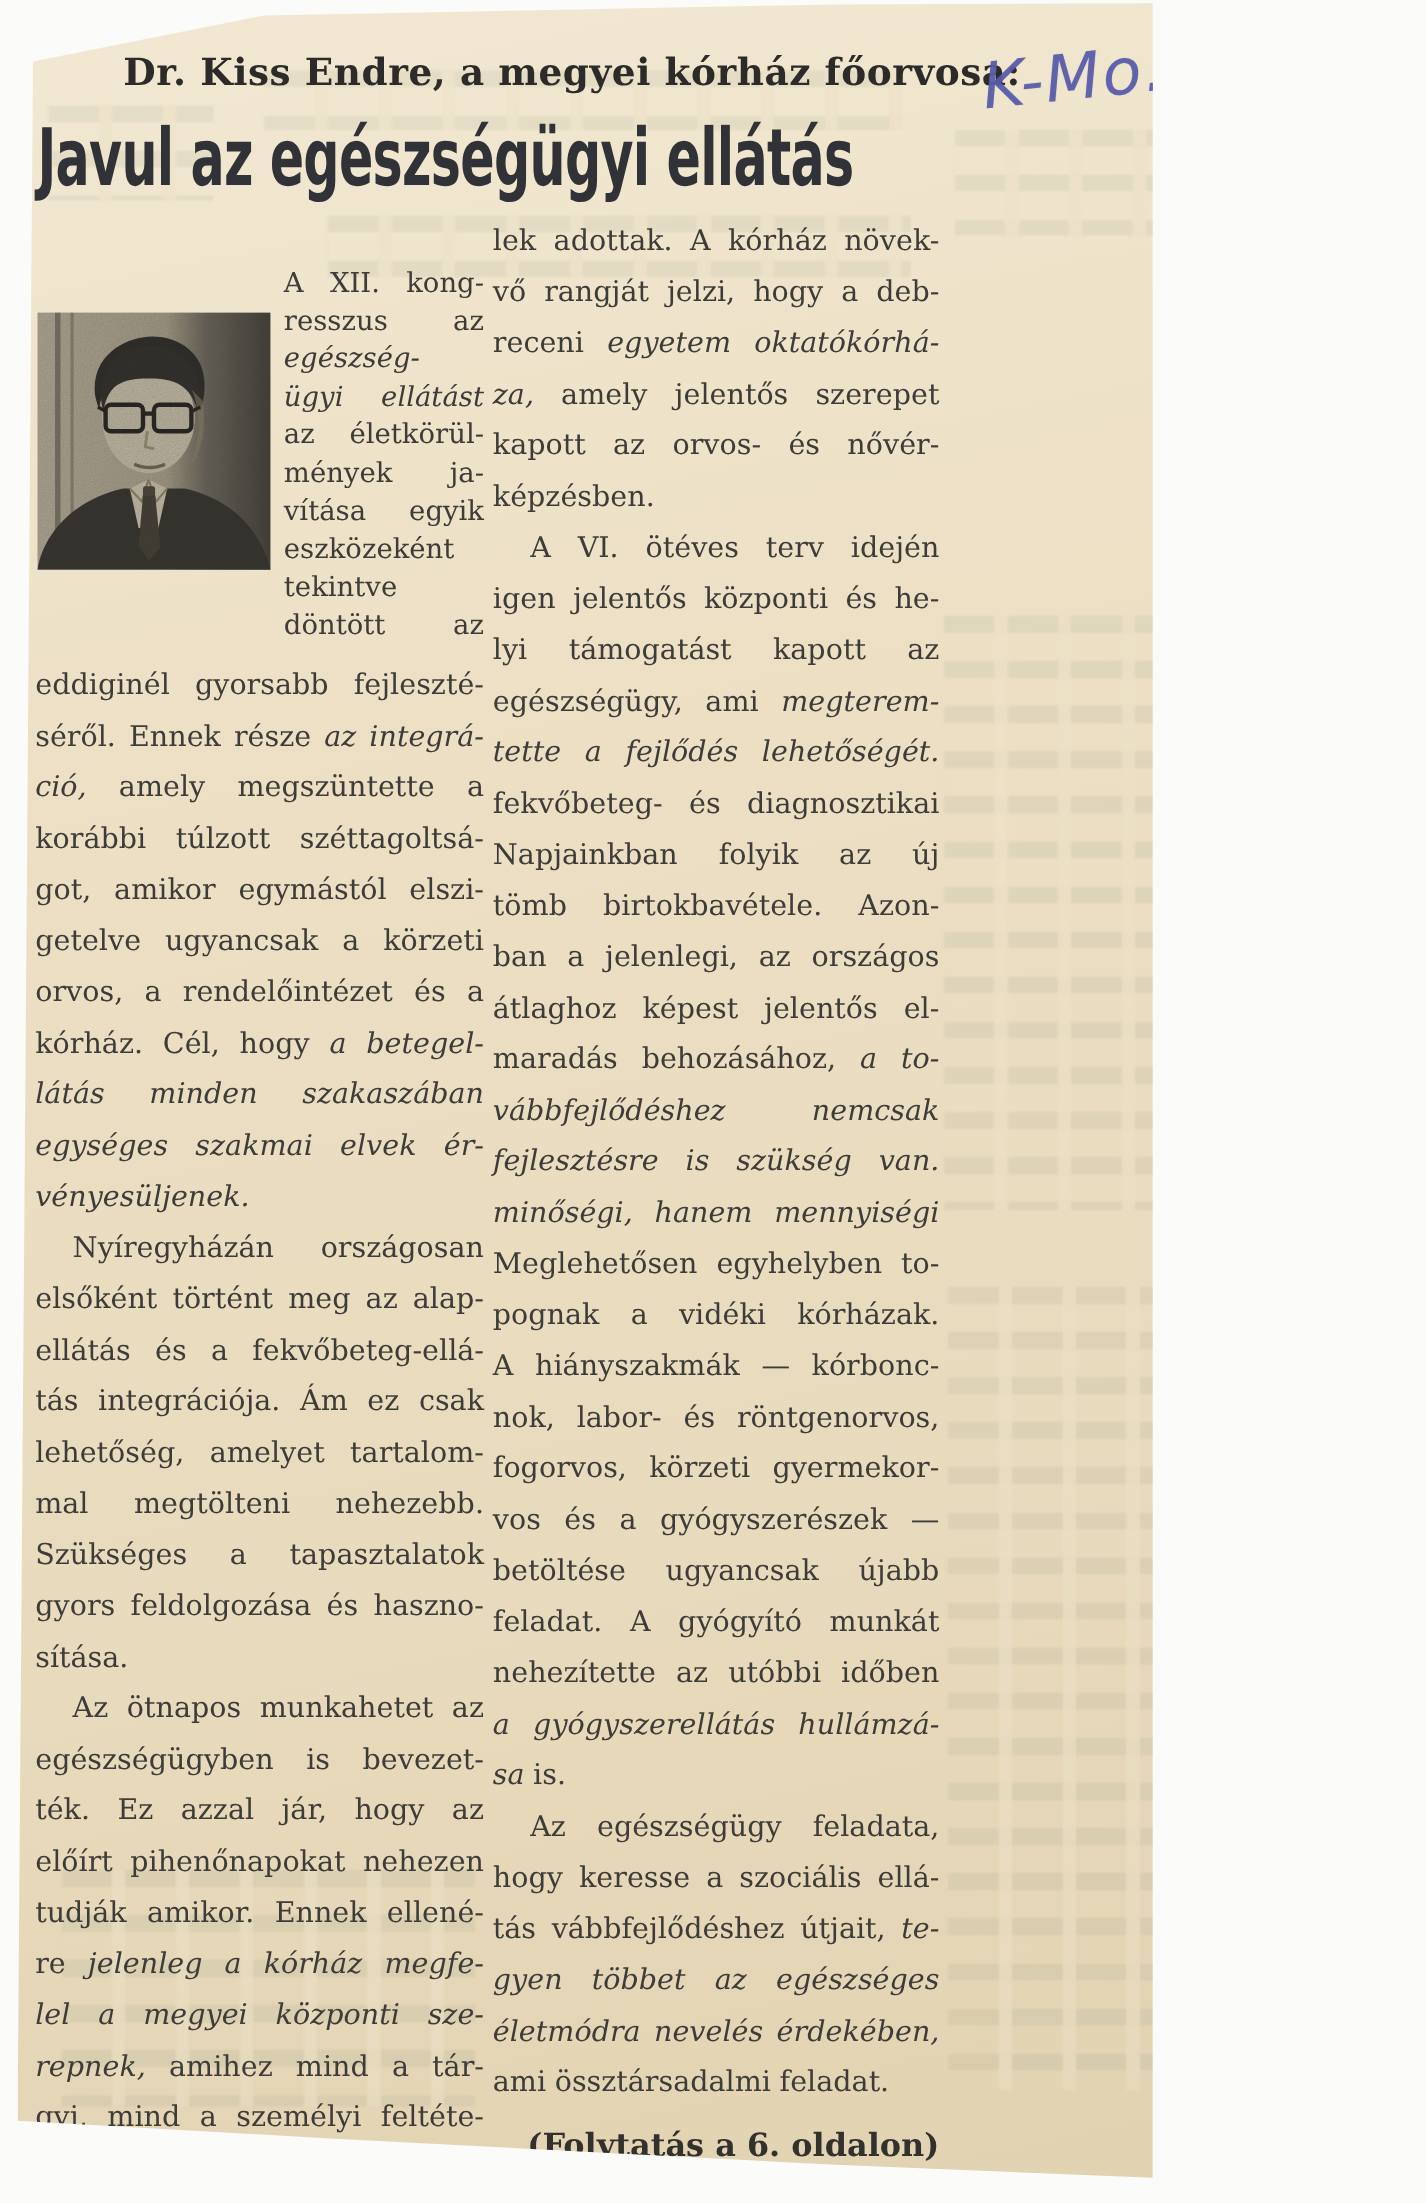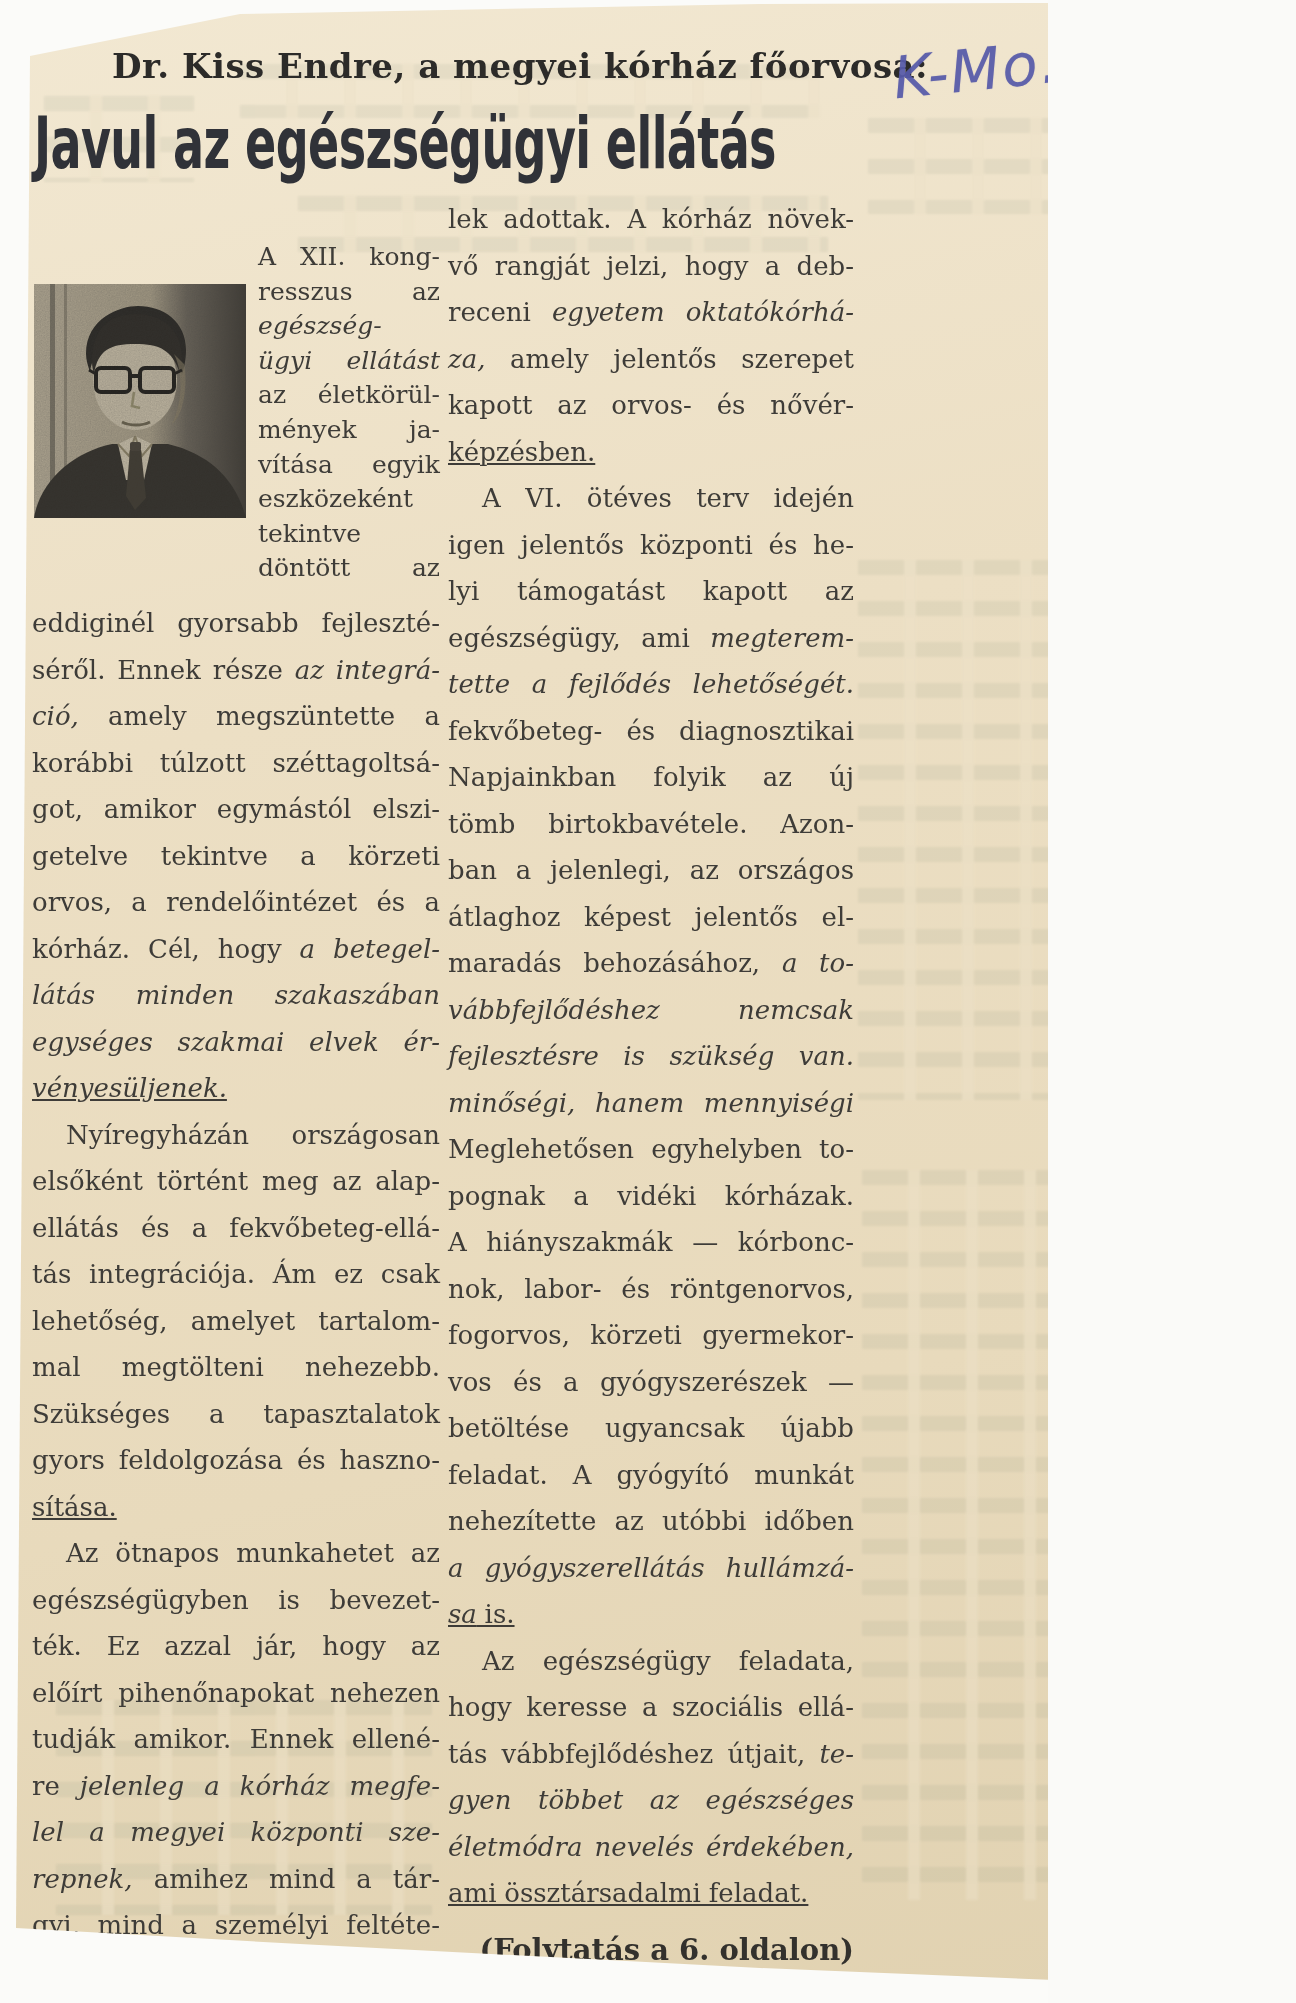--- a/index.html
+++ b/index.html
@@ -28,21 +28,21 @@
   .col1{position:absolute;left:32px;top:200px;width:408px;margin-top:40px;}
   .col2{position:absolute;left:448px;top:196px;width:406px;}
   .photo-wrap{position:absolute;left:2px;top:44px;width:212px;height:234px;}
   .photo-wrap svg{display:block;width:100%;height:100%;}
   .col1-intro{margin-left:226px;width:182px;min-height:346px;}
   .col1-intro .l{font-size:25px;line-height:34.6px;}
   .col1-main{margin-top:14px;}
   .l{font-size:26px;line-height:46.5px;color:#3e3c38;
      text-align:justify;text-align-last:justify;text-justify:inter-word;
      word-spacing:-.5px;}
-  .l.end{text-align-last:left;text-decoration:underline;}
+  .l.end{text-align-last:left;}
   .l.ind{text-indent:34px;}
   .it{font-style:italic;}
   .cont{font-weight:bold;font-size:29px;margin-top:16px;text-align:right;color:#33312d;}
 </style>
 </head>
 <body>
 
 <div class="page">
   <div class="clip">
 
@@ -115,21 +115,21 @@
           <div class="l"><span>eszközeként</span></div>
           <div class="l"><span>tekintve</span></div>
           <div class="l"><span>döntött az</span></div>
         </div>
       <div class="col1-main">
           <div class="l"><span>eddiginél gyorsabb fejleszté-</span></div>
           <div class="l"><span>séről. Ennek része </span><span class="it">az integrá-</span></div>
           <div class="l"><span class="it">ció,</span><span> amely megszüntette a</span></div>
           <div class="l"><span>korábbi túlzott széttagoltsá-</span></div>
           <div class="l"><span>got, amikor egymástól elszi-</span></div>
-          <div class="l"><span>getelve tekintve a körzeti</span></div>
+          <div class="l"><span>getelve ugyancsak a körzeti</span></div>
           <div class="l"><span>orvos, a rendelőintézet és a</span></div>
           <div class="l"><span>kórház. Cél, hogy </span><span class="it">a betegel-</span></div>
           <div class="l"><span class="it">látás minden szakaszában</span></div>
           <div class="l"><span class="it">egységes szakmai elvek ér-</span></div>
           <div class="l end"><span class="it">vényesüljenek.</span></div>
           <div class="l ind"><span>Nyíregyházán országosan</span></div>
           <div class="l"><span>elsőként történt meg az alap-</span></div>
           <div class="l"><span>ellátás és a fekvőbeteg-ellá-</span></div>
           <div class="l"><span>tás integrációja. Ám ez csak</span></div>
           <div class="l"><span>lehetőség, amelyet tartalom-</span></div>

